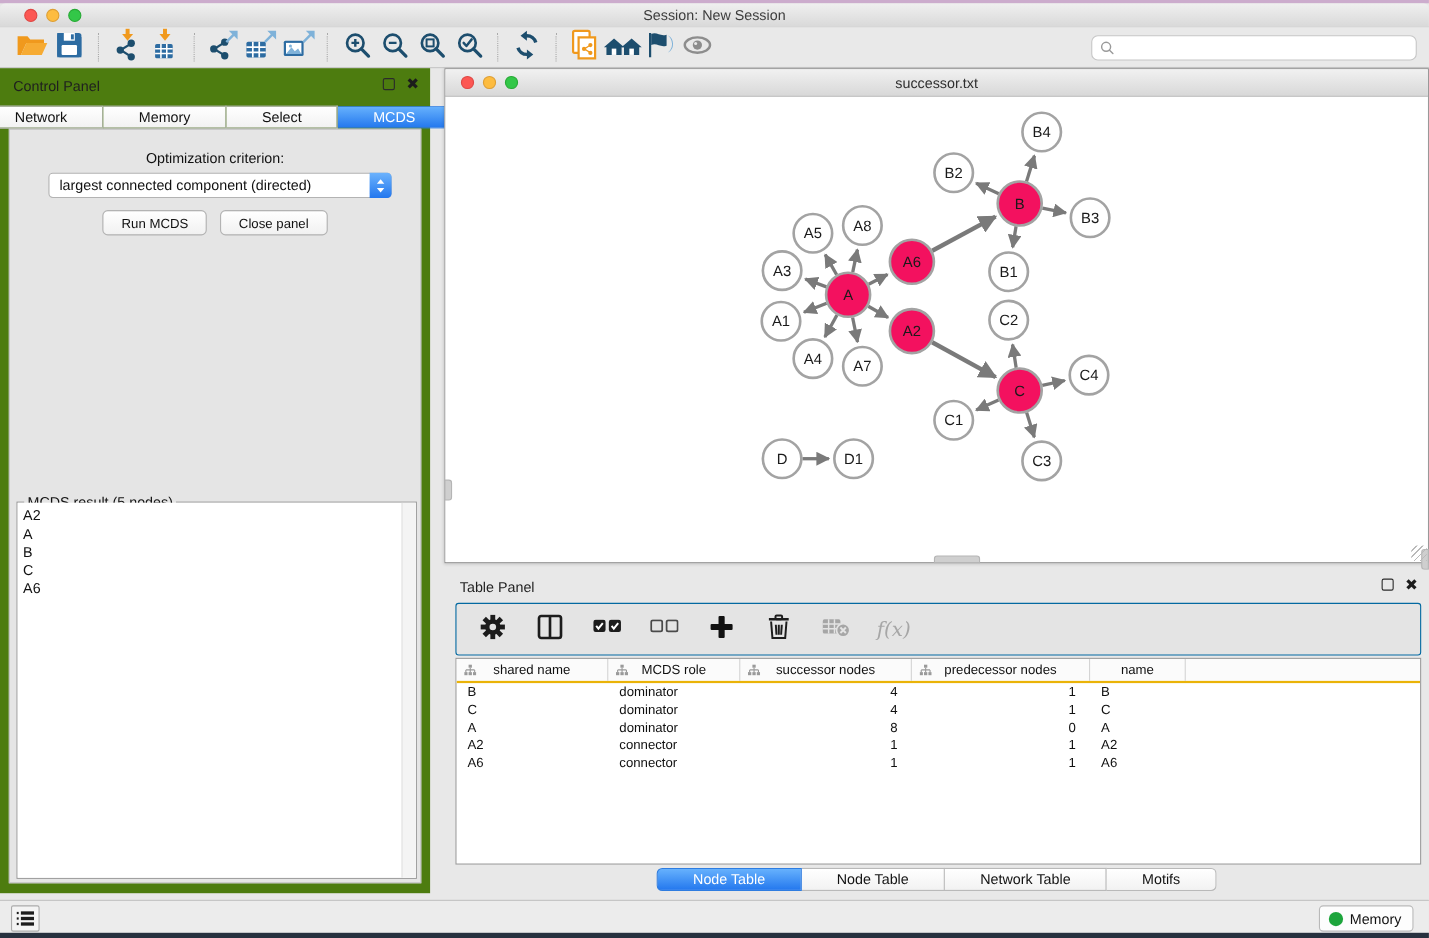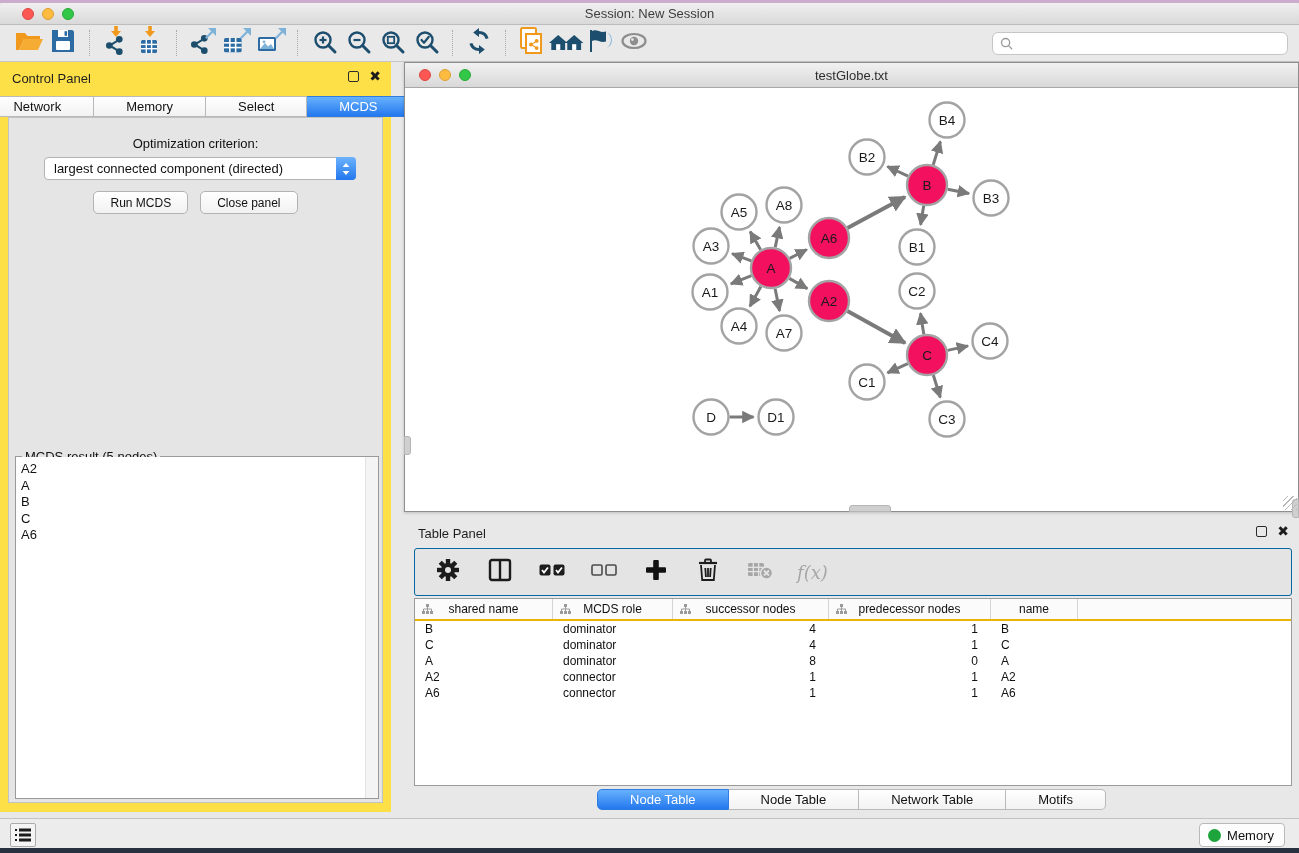--- a/index.html
+++ b/index.html
@@ -26,21 +26,21 @@
   
   .toolbar { position:absolute; left:0; top:25px; width:1299px; height:37px;
     background:#e9e9e9; border-bottom:1px solid #c6c6c6; display:flex; align-items:center; padding-left:12px; }
   .tb-btn { width:34px; height:30px; display:flex; align-items:center; justify-content:center; }
   .tb-sep { width:1px; height:26px; margin:0 9px; border-left:1px dotted #a9a9a9; }
   .search-field { position:absolute; right:11px; top:7px; width:296px; height:23px;
     background:#fff; border:1px solid #c6c6c6; border-radius:6px; display:flex; align-items:center; padding-left:7px; }
   .search-field input { border:none; outline:none; flex:1; font-size:13px; background:transparent; height:18px; margin-left:4px; }
 
   
-  .control-panel { position:absolute; left:0; top:62px; width:391px; height:750px; background:#fde047; }
+  .control-panel { position:absolute; left:0; top:62px; width:391px; height:750px; background:#4d7c0f; }
   .cp-header { position:absolute; left:0; top:0; width:100%; height:32px; }
   .cp-header .panel-title { position:absolute; left:12px; top:9px; font-size:13px; color:#1f1f1f; }
   .panel-btns { position:absolute; right:10px; top:9px; display:flex; gap:10px; align-items:center; }
   .float-btn { width:11px; height:11px; border:1.5px solid #2b2b2b; border-radius:2px; }
   .close-btn { font-size:14px; font-weight:bold; color:#1c1c1c; line-height:11px; }
 
   .seg-tabs { position:absolute; display:flex; }
   .cp-tabs { top:34px; left:0; right:0; justify-content:center; }
   .seg { height:21px; background:linear-gradient(#ffffff,#f2f2f2); border:1px solid #b9b9b9; border-left:none;
     font-size:13px; color:#111; display:flex; align-items:center; justify-content:center; padding:0 32px; }
@@ -350,21 +350,21 @@
     </div>
   </div>
 
   <div class="net-window">
     <div class="net-titlebar">
       <div class="lights">
         <div class="light red"></div>
         <div class="light yellow"></div>
         <div class="light green"></div>
       </div>
-      <div class="net-title">testGlobe.txt</div>
+      <div class="net-title">successor.txt</div>
     </div>
     <div class="net-canvas">
       <svg id="graph-svg" width="893" height="424" viewBox="0 0 893 424">
           <defs>
             <marker id="arrow" viewBox="0 0 10 10" refX="9" refY="5" markerWidth="4.2" markerHeight="4.2" orient="auto-start-reverse" markerUnits="strokeWidth">
               <path d="M0,0 L10,5 L0,10 z" fill="#7a7a7a"></path>
             </marker>
           </defs>
           <line x1="355.6" y1="161.8" x2="345.2" y2="143.5" stroke="#7a7a7a" stroke-width="3" marker-end="url(#arrow)"></line>
           <line x1="370.2" y1="159.4" x2="374.5" y2="139.0" stroke="#7a7a7a" stroke-width="3" marker-end="url(#arrow)"></line>

